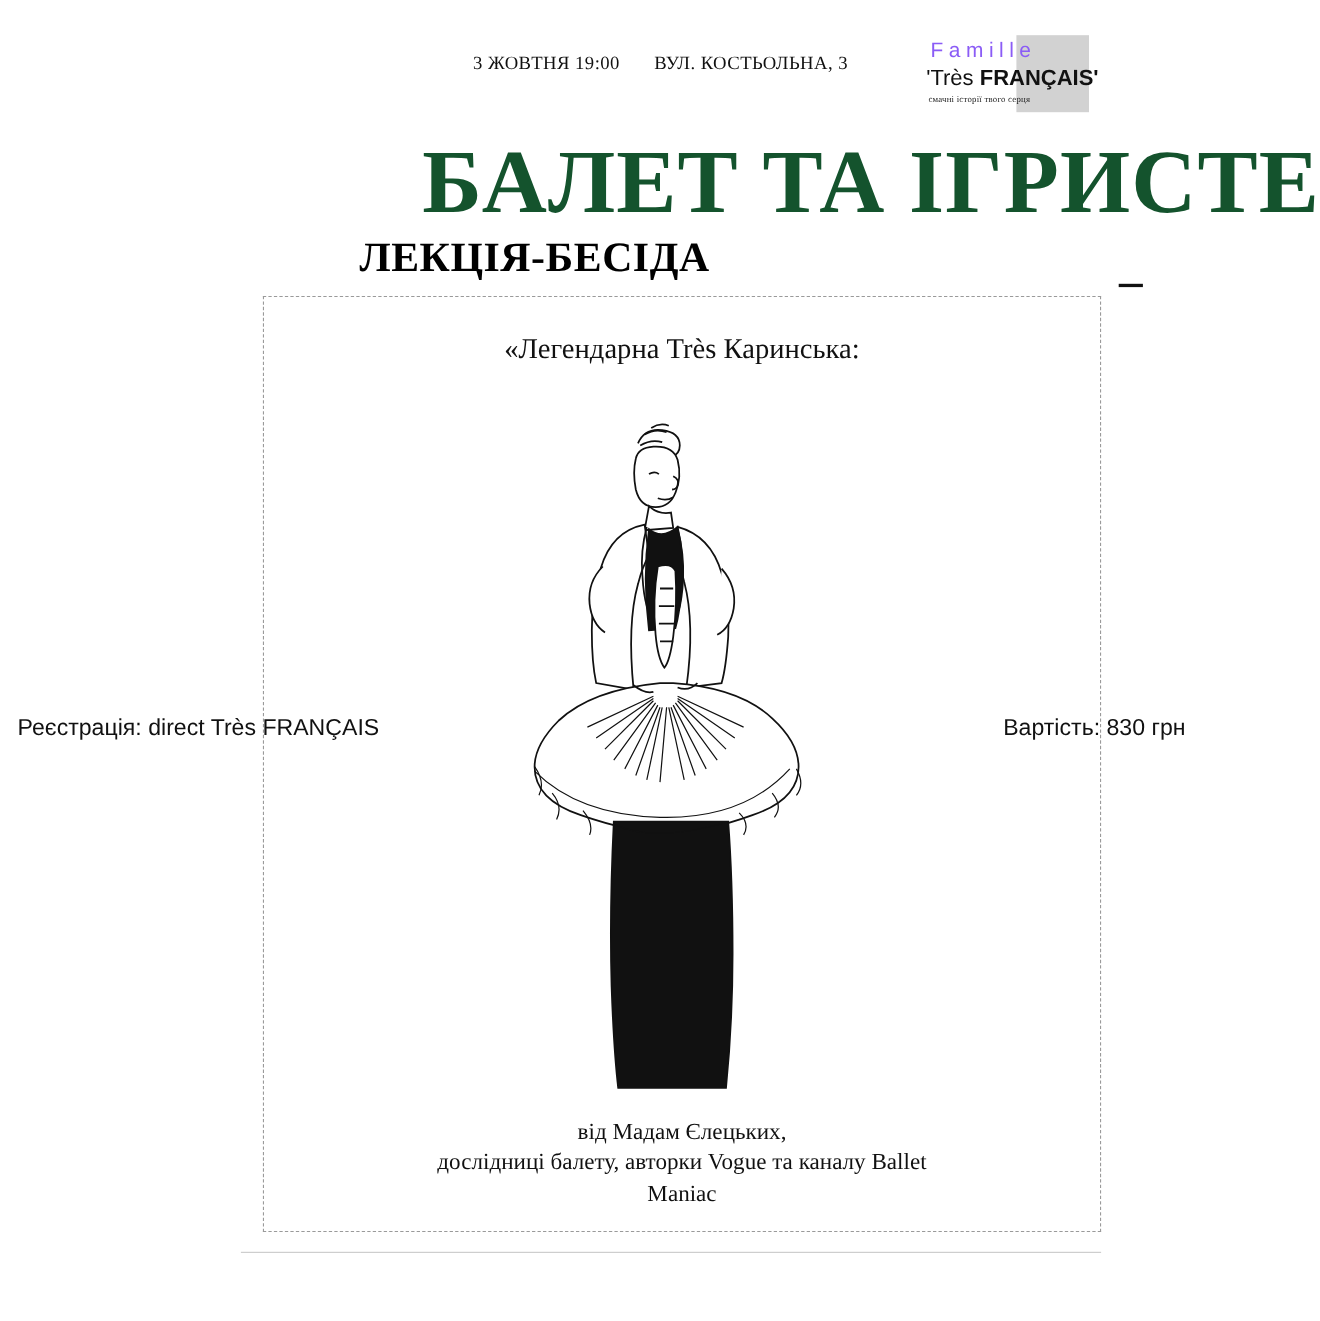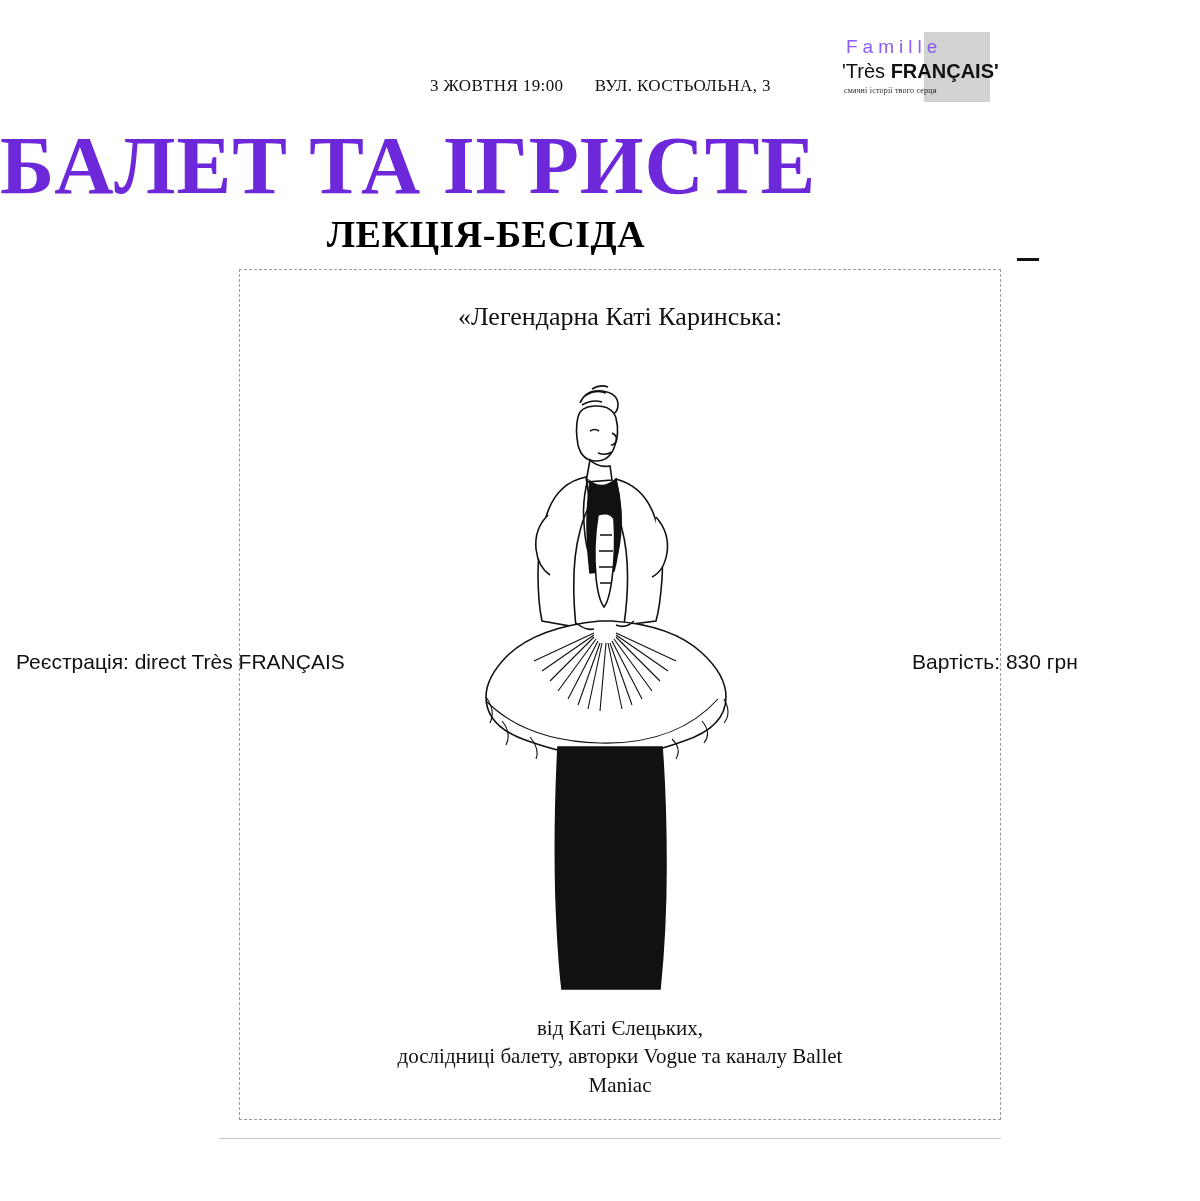--- a/index.html
+++ b/index.html
@@ -26,21 +26,20 @@
   }
   .event-meta {
     position: absolute;
     left: 430px;
     top: 8px;
     font-family: "Liberation Serif", serif;
     font-size: 17px;
     letter-spacing: 0.4px;
     color: #111;
     white-space: nowrap;
-    margin-top: 28px;
   }
   .event-meta .gap { display: inline-block; width: 22px; }
 
   
   .logo {
     position: absolute;
     left: 836px;
     top: -10px;
     width: 160px;
     height: 90px;
@@ -84,26 +83,26 @@
     color: #222;
     white-space: nowrap;
   }
 
   
   .headline {
     position: absolute;
     top: 125px;
     left: 0;
     width: 1200px;
-    text-align: left;
+    text-align: right;
     font-family: "Liberation Serif", serif;
     font-weight: bold;
     font-size: 82px;
     letter-spacing: 1px;
-    color: #6d28d9;
+    color: #14532d;
     line-height: 1.0;
   }
   .subhead {
     position: absolute;
     top: 212px;
     left: 0;
     width: 972px;
     text-align: center;
     font-family: "Liberation Serif", serif;
     font-weight: bold;
@@ -214,21 +213,21 @@
 </div>
 
 <div class="headline">БАЛЕТ ТА ІГРИСТЕ</div>
 <div class="subhead">ЛЕКЦІЯ-БЕСІДА</div>
 <div class="dash-mark"></div>
 
 <div class="frame"></div>
 <div class="frame-underline"></div>
 
 <div class="lecture-title">
-  <div>«Легендарна Каті Каринська:</div>
+  <div>«Легендарна Très Каринська:</div>
 </div>
 
 <div class="illustration">
   <svg width="330" height="650" viewBox="0 0 330 650" xmlns="http://www.w3.org/2000/svg">
     <g fill="none" stroke="#111" stroke-width="1.6">
 
       <path d="M150 38 q6 -14 22 -12 q16 2 16 14 q0 8 -8 11" fill="#fff"></path>
       <path d="M152 40 q10 -6 20 -3 M156 30 q10 -6 20 -2 M162 24 q8 -5 16 -2"></path>
 
       <path d="M148 52 q2 -10 16 -11 q18 -1 22 12 q4 16 -2 30 q-5 13 -18 13 q-14 0 -18 -16 q-3 -16 0 -28z" fill="#fff"></path>
@@ -268,16 +267,16 @@
       <path d="M128 382 q-4 80 -2 150 q2 58 6 92 h98 q6 -60 6 -122 q0 -68 -4 -120z" fill="#111" stroke="#111"></path>
       <path d="M128 384 q36 18 104 -2" stroke="#111" stroke-width="1"></path>
     </g>
   </svg>
 </div>
 
 <div class="side-left">Реєстрація: direct Très FRANÇAIS</div>
 <div class="side-right">Вартість: 830 грн</div>
 
 <div class="credit">
-  <div>від Каті Єлецьких,</div>
+  <div>від Мадам Єлецьких,</div>
   <div>дослідниці балету, авторки Vogue та каналу Ballet</div>
   <div>Maniac</div>
 </div>
 
 </body></html>

